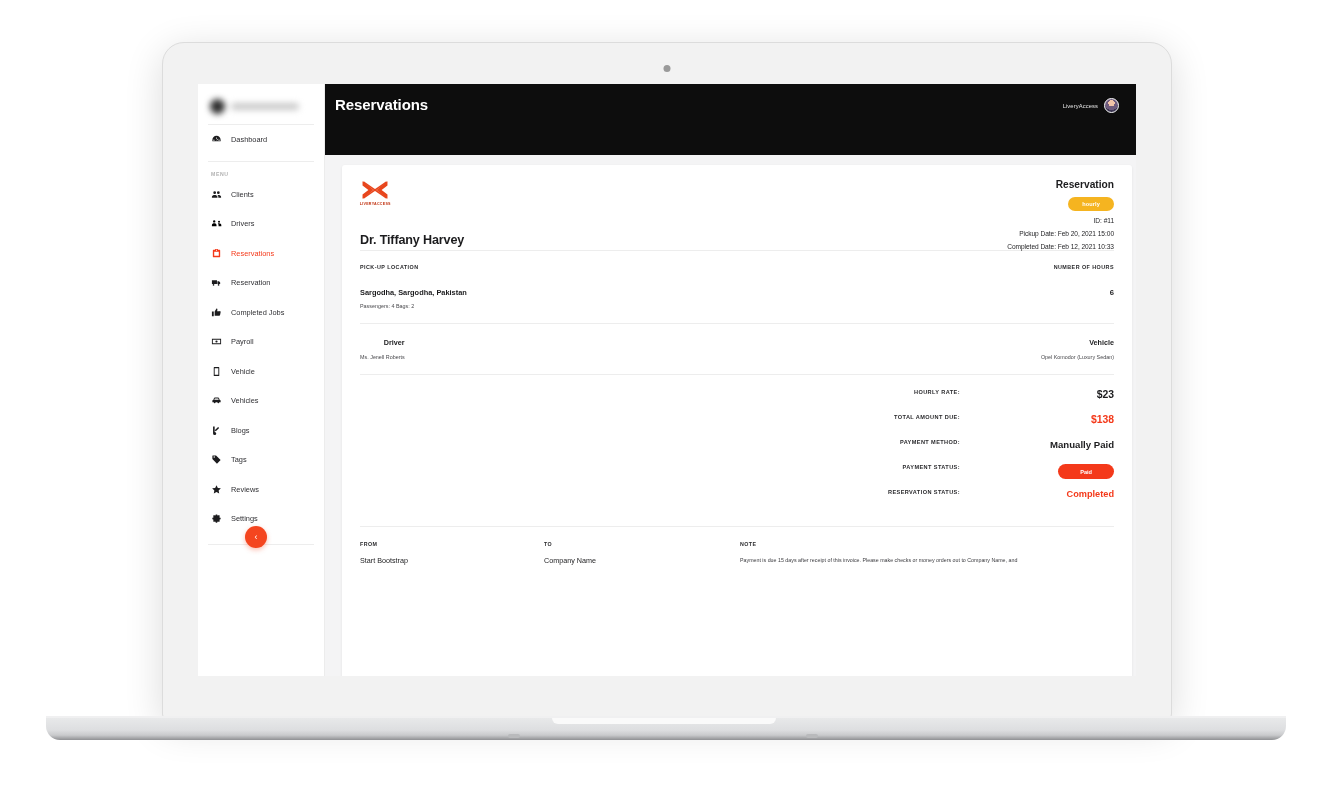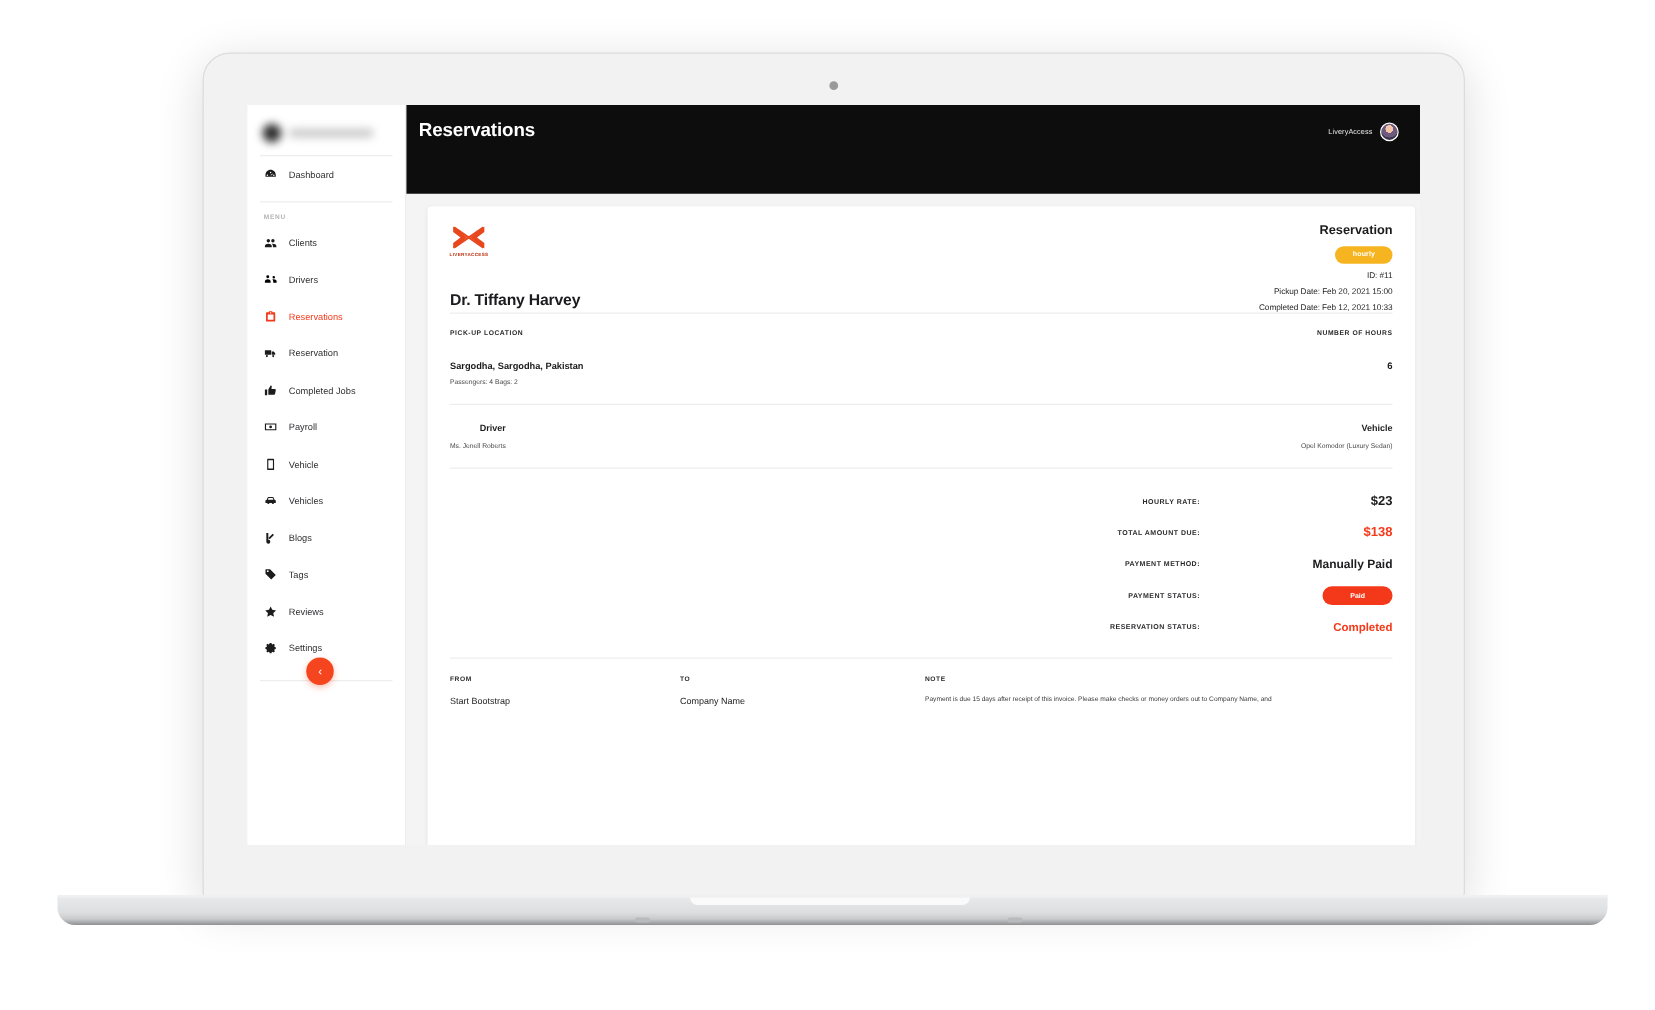--- a/index.html
+++ b/index.html
@@ -348,21 +348,21 @@
     color: #4a4a4e;
     margin-top: 7px;
   }
   .dv-col.right { text-align: right; }
 
   #totals {
     padding: 14px 0 12px 0;
   }
   .total-row {
     display: flex;
-    align-items: center;
+    align-items: flex-start;
     justify-content: flex-end;
     gap: 0;
     height: 25px;
   }
   .total-label {
     font-size: 5.6px;
     font-weight: 700;
     letter-spacing: 0.4px;
     color: #2a2a2d;
     text-transform: uppercase;

